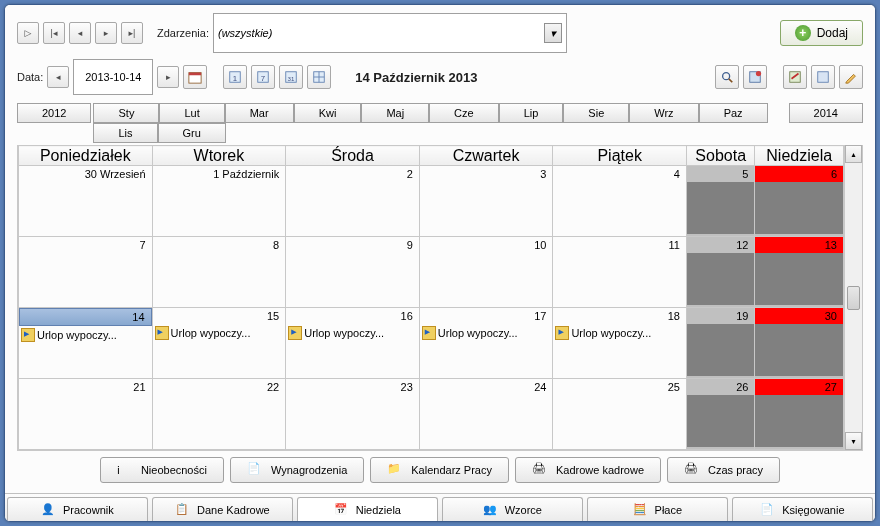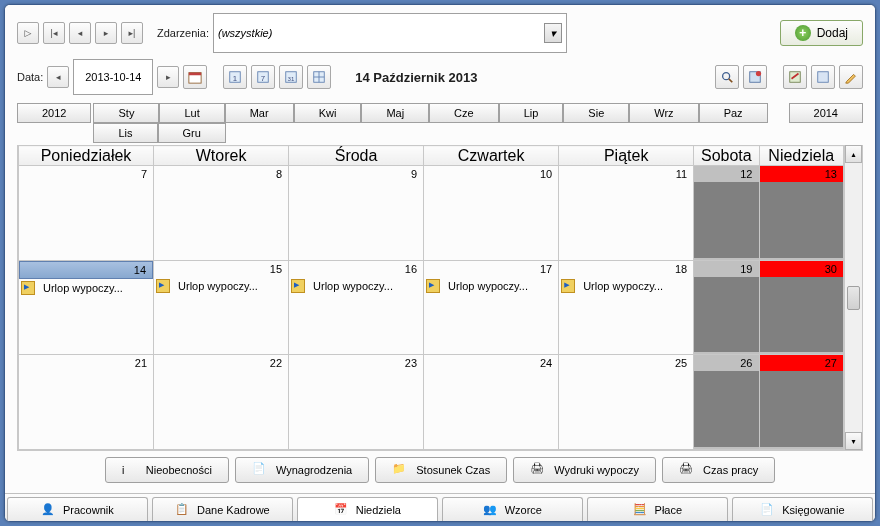--- a/index.html
+++ b/index.html
@@ -33,21 +33,21 @@
 .cal-table th { border: 1px solid #c8c8c8; background: linear-gradient(#fcfcfc,#eee); height: 20px; font-weight: normal; font-size: 16px; }
 .cal-table td { border: 1px solid #c8c8c8; height: 60px; vertical-align: top; padding: 0; position: relative; }
 .day-num { text-align: right; padding: 2px 6px; font-size: 11px; }
 .weekend { background: #c0c0c0; }
 .weekend .day-num { background: #c0c0c0; }
 .sunday .day-num { background: #ff0000; }
 .sunday .day-body { background: #808080; height: calc(100% - 18px); }
 .saturday .day-body { background: #808080; height: calc(100% - 18px); }
 .saturday .day-num { background: #c0c0c0; }
 td.selected .day-num { background: linear-gradient(#a8c0e0,#88a8d0); border: 1px solid #6080b0; }
-.event { display: flex; align-items: center; gap: 8px; padding: 0 2px; font-size: 11px; white-space: nowrap; overflow: hidden; margin-top: 2px; }
+.event { display: flex; align-items: center; gap: 2px; padding: 0 2px; font-size: 11px; white-space: nowrap; overflow: hidden; margin-top: 2px; }
 .event-icon { width: 14px; height: 14px; background: #f0d060; border: 1px solid #c09020; flex-shrink: 0; position: relative; }
 .event-icon::after { content: '▶'; position: absolute; font-size: 7px; color: #2060c0; left: 2px; top: 1px; }
 .holiday .day-num { background: #ff0000; color: #000; }
 .holiday .day-body { background: #ffff00; height: calc(100% - 18px); }
 .scrollbar { width: 18px; background: #f0f0f0; border-left: 1px solid #c8c8c8; position: relative; }
 .scroll-arrow { height: 18px; border: 1px solid #b0b0b0; background: linear-gradient(#fafafa,#e0e0e0); display: flex; align-items: center; justify-content: center; font-size: 8px; cursor: pointer; }
 .scroll-thumb { position: absolute; top: 50%; left: 2px; right: 2px; height: 24px; background: linear-gradient(#e8e8e8,#d0d0d0); border: 1px solid #a0a0a0; border-radius: 2px; transform: translateY(-50%); }
 .bottom-btns { display: flex; justify-content: center; gap: 6px; padding: 6px 0 4px; }
 .bottom-btn { height: 26px; padding: 0 16px; border: 1px solid #a0a0a0; background: linear-gradient(#fdfdfd,#e8e8e8); border-radius: 3px; display: flex; align-items: center; gap: 8px; cursor: pointer; font-size: 11px; }
 .bi { width: 16px; height: 16px; display: inline-block; }
@@ -164,20 +164,45 @@
               <th>Środa</th>
               <th>Czwartek</th>
               <th>Piątek</th>
               <th>Sobota</th>
               <th>Niedziela</th>
             </tr>
           </thead>
         <tbody id="cal-body">
             <tr>
               <td>
+                <div class="day-num">30 Wrzesień</div>
+              </td>
+              <td>
+                <div class="day-num">1 Październik</div>
+              </td>
+              <td>
+                <div class="day-num">2</div>
+              </td>
+              <td>
+                <div class="day-num">3</div>
+              </td>
+              <td>
+                <div class="day-num">4</div>
+              </td>
+              <td class="weekend saturday">
+                <div class="day-num">5</div>
+                <div class="day-body"></div>
+              </td>
+              <td class="weekend sunday">
+                <div class="day-num">6</div>
+                <div class="day-body"></div>
+              </td>
+            </tr>
+            <tr>
+              <td>
                 <div class="day-num">7</div>
               </td>
               <td>
                 <div class="day-num">8</div>
               </td>
               <td>
                 <div class="day-num">9</div>
               </td>
               <td>
                 <div class="day-num">10</div>
@@ -277,25 +302,25 @@
         <div class="bottom-btn">
           <span class="bi">ℹ</span>
           <span>Nieobecności</span>
         </div>
         <div class="bottom-btn">
           <span class="bi">📄</span>
           <span>Wynagrodzenia</span>
         </div>
         <div class="bottom-btn">
           <span class="bi">📁</span>
-          <span>Stosunek Czas</span>
+          <span>Kalendarz Pracy</span>
         </div>
         <div class="bottom-btn">
           <span class="bi">🖨</span>
-          <span>Wydruki wypoczy</span>
+          <span>Kadrowe kadrowe</span>
         </div>
         <div class="bottom-btn">
           <span class="bi">🖨</span>
           <span>Czas pracy</span>
         </div>
       </div>
   </div>
 
   <div class="tabs" id="tabs">
       <div class="tab">

